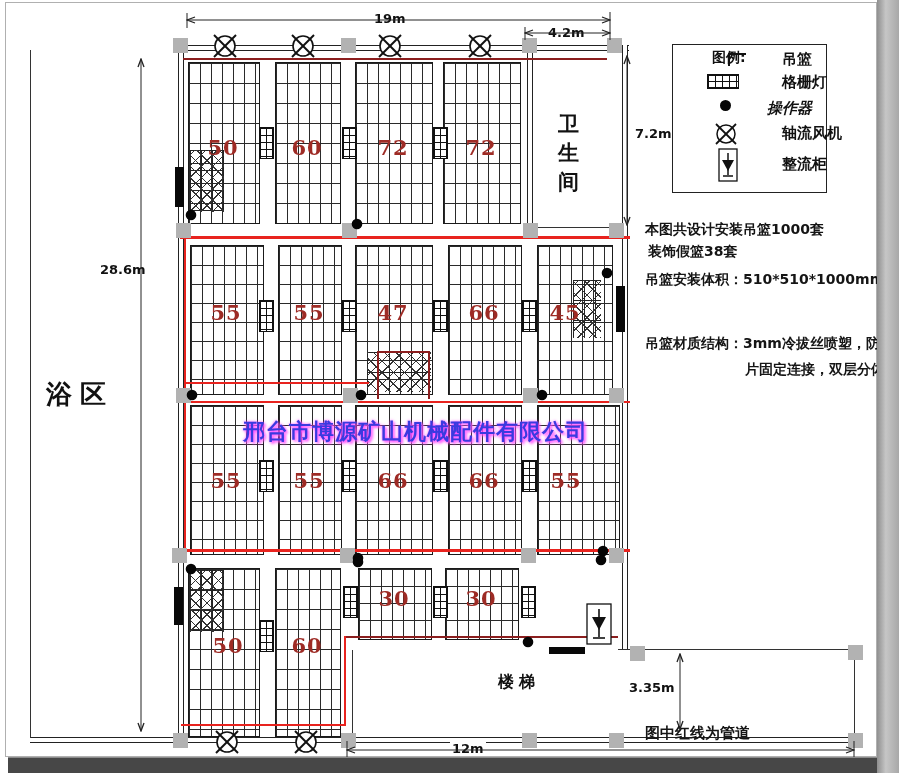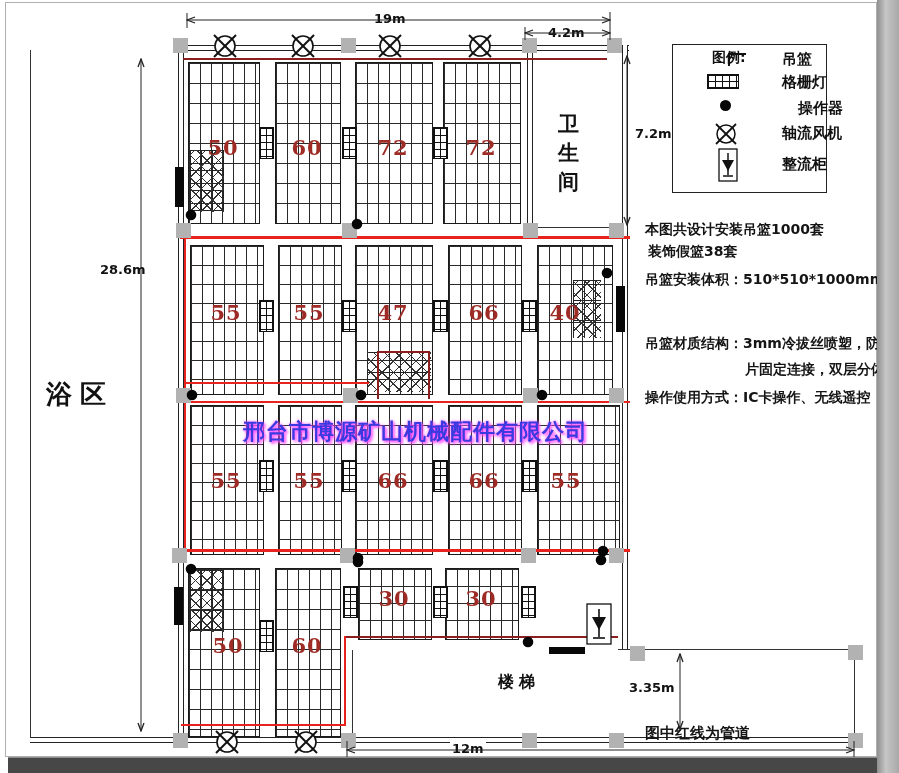--- a/index.html
+++ b/index.html
@@ -227,21 +227,21 @@
   </svg>
 
   <span class="abs bl" style="left:223px;top:135px;">50</span>
   <span class="abs bl" style="left:307px;top:135px;">60</span>
   <span class="abs bl" style="left:393px;top:135px;">72</span>
   <span class="abs bl" style="left:481px;top:135px;">72</span>
   <span class="abs bl" style="left:226px;top:300px;">55</span>
   <span class="abs bl" style="left:309px;top:300px;">55</span>
   <span class="abs bl" style="left:393px;top:300px;">47</span>
   <span class="abs bl" style="left:484px;top:300px;">66</span>
-  <span class="abs bl" style="left:565px;top:300px;">40</span>
+  <span class="abs bl" style="left:565px;top:300px;">45</span>
   <span class="abs bl" style="left:226px;top:468px;">55</span>
   <span class="abs bl" style="left:309px;top:468px;">55</span>
   <span class="abs bl" style="left:393px;top:468px;">66</span>
   <span class="abs bl" style="left:484px;top:468px;">66</span>
   <span class="abs bl" style="left:566px;top:468px;">55</span>
   <span class="abs bl" style="left:228px;top:633px;">50</span>
   <span class="abs bl" style="left:307px;top:633px;">60</span>
   <span class="abs bl" style="left:394px;top:586px;">30</span>
   <span class="abs bl" style="left:481px;top:586px;">30</span>
 
@@ -256,42 +256,41 @@
   <div class="abs vtext" style="left:558px;top:110px;">卫生间</div>
   <span class="abs room-label" style="left:498px;top:672px;font-size:16px;letter-spacing:5px;">楼梯</span>
 
   <div class="abs legend-box">
     <span class="abs legend-label" style="left:6px;top:4px;font-size:14px;">图例:</span>
     <span class="abs icon-corner" style="left:55px;top:8px;"></span>
     <span class="abs legend-label" style="left:76px;top:5px;">吊篮</span>
     <span class="abs icon-grille" style="left:34px;top:29px;"></span>
     <span class="abs legend-label" style="left:76px;top:28px;">格栅灯</span>
     <span class="abs icon-dot" style="left:47px;top:55px;"></span>
-    <span class="abs legend-label" style="left:92px;top:54px;">操作器</span>
+    <span class="abs legend-label" style="left:61px;top:54px;font-style:italic;">操作器</span>
     <svg class="abs" style="left:40px;top:76px;" width="26" height="26">
       <circle cx="13" cy="13" r="9" fill="#fff" stroke="#111" stroke-width="1.5"></circle>
       <line x1="3" y1="3" x2="23" y2="23" stroke="#111" stroke-width="1.8"></line>
       <line x1="23" y1="3" x2="3" y2="23" stroke="#111" stroke-width="1.8"></line>
     </svg>
     <span class="abs legend-label" style="left:76px;top:79px;">轴流风机</span>
     <svg class="abs" style="left:45px;top:103px;" width="20" height="34">
       <rect x="1" y="1" width="18" height="32" fill="#fff" stroke="#111" stroke-width="1.3"></rect>
       <line x1="10" y1="5" x2="10" y2="27" stroke="#111" stroke-width="1.5"></line>
       <polygon points="4,12 16,12 10,23" fill="#111"></polygon>
       <line x1="5" y1="28" x2="15" y2="28" stroke="#111" stroke-width="1.5"></line>
     </svg>
     <span class="abs legend-label" style="left:76px;top:110px;">整流柜</span>
   </div>
 
   <span class="abs note-line" style="left:645px;top:221px;">本图共设计安装吊篮1000套</span>
   <span class="abs note-line" style="left:648px;top:243px;">装饰假篮38套</span>
   <span class="abs note-line" style="left:645px;top:271px;">吊篮安装体积：510*510*1000mm</span>
   <span class="abs note-line" style="left:645px;top:335px;">吊篮材质结构：3mm冷拔丝喷塑，防锈铆</span>
   <span class="abs note-line" style="left:745px;top:361px;">片固定连接，双层分体式</span>
-  <span class="abs note-line" style="left:645px;top:389px;">操作使用方式：IC卡操作、无线遥控</span>
 
   <span class="abs note-line" style="left:645px;top:724px;font-size:15px;">图中红线为管道</span>
 
   <span class="abs watermark" style="left:243px;top:417px;">邢台市博源矿山机械配件有限公司</span>
 
   <div class="abs bottom-band"></div>
   <div class="abs right-strip"></div>
 
 </div>
 

